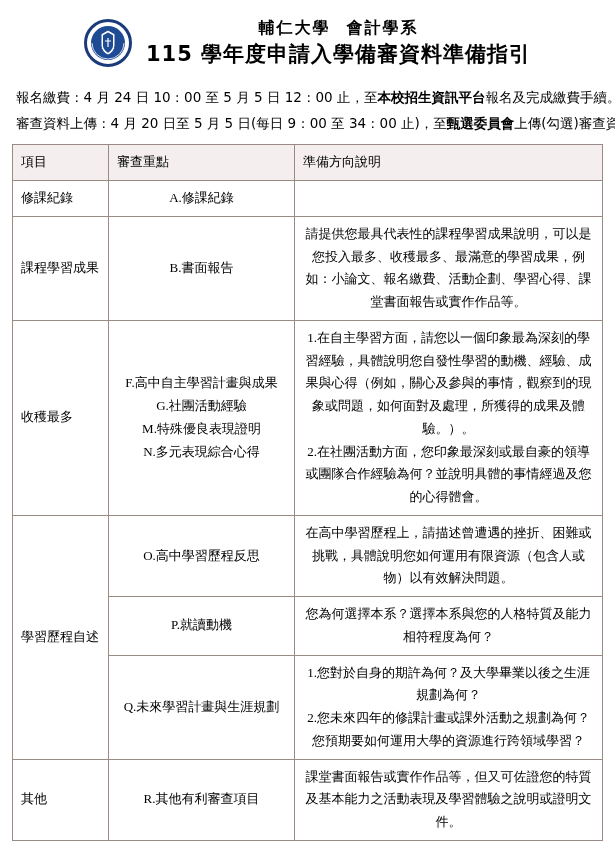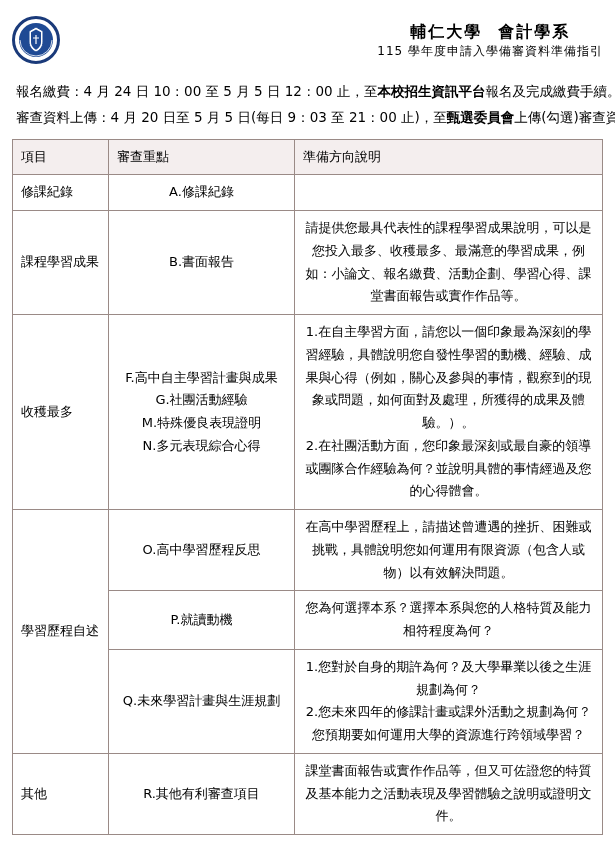--- a/index.html
+++ b/index.html
@@ -19,21 +19,21 @@
     height: 851px;
     position: relative;
     box-sizing: border-box;
     padding: 10px 12px 0 12px;
   }
 
   
   .header {
     display: flex;
     align-items: center;
-    justify-content: space-between;
+    justify-content: center;
     gap: 14px;
     padding: 6px 0 4px 0;
   }
   .logo {
     width: 48px;
     height: 48px;
     flex: 0 0 48px;
     position: relative;
   }
   .logo svg { display: block; }
@@ -41,41 +41,42 @@
     text-align: center;
     line-height: 1.45;
   }
   .title-line1 {
     font-size: 16px;
     font-weight: bold;
     letter-spacing: 2px;
   }
   .title-line1 .gap { display: inline-block; width: 16px; }
   .title-line2 {
-    font-size: 12px;
-    font-weight: normal;
+    font-size: 21px;
+    font-weight: bold;
     letter-spacing: 1px;
   }
 
   
   .notes {
     margin: 10px 4px 8px 4px;
     font-size: 13.5px;
     line-height: 1.95;
   }
   .note-line { white-space: nowrap; }
   .b { font-weight: bold; }
 
   
   table.matrix {
     width: 100%;
     border-collapse: collapse;
     table-layout: fixed;
     font-size: 13px;
     margin-top: 2px;
+    font-family: Liberation Serif, serif;
   }
   table.matrix th, table.matrix td {
     border: 1px solid #9a8a86;
     padding: 6px 8px;
     vertical-align: middle;
     line-height: 1.75;
   }
   table.matrix thead th {
     background: #f4eeee;
     font-weight: normal;
@@ -107,21 +108,21 @@
     <div class="header-titles">
       <div class="title-line1">
         <span>輔仁大學</span><span class="gap"></span><span>會計學系</span>
       </div>
       <div class="title-line2">115 學年度申請入學備審資料準備指引</div>
     </div>
   </div>
 
   <div class="notes">
     <div class="note-line"><span>報名繳費：</span><span>4 月 24 日 10：00 至 5 月 5 日 12：00 止</span><span>，至</span><span class="b">本校招生資訊平台</span><span>報名及完成繳費手續。</span></div>
-    <div class="note-line"><span>審查資料上傳：</span><span>4 月 20 日至 5 月 5 日</span><span>(每日 9：03 至 21：00 止)</span><span>，至</span><span class="b">甄選委員會</span><span>上傳(勾選)審查資料。</span></div>
+    <div class="note-line"><span>審查資料上傳：</span><span>4 月 20 日至 5 月 5 日</span><span>(每日 9：00 至 34：00 止)</span><span>，至</span><span class="b">甄選委員會</span><span>上傳(勾選)審查資料。</span></div>
   </div>
 
   <table class="matrix">
     <colgroup>
       <col class="col1">
         <col class="col2">
         <col class="col3">
     </colgroup>
     <thead>
       <tr>

